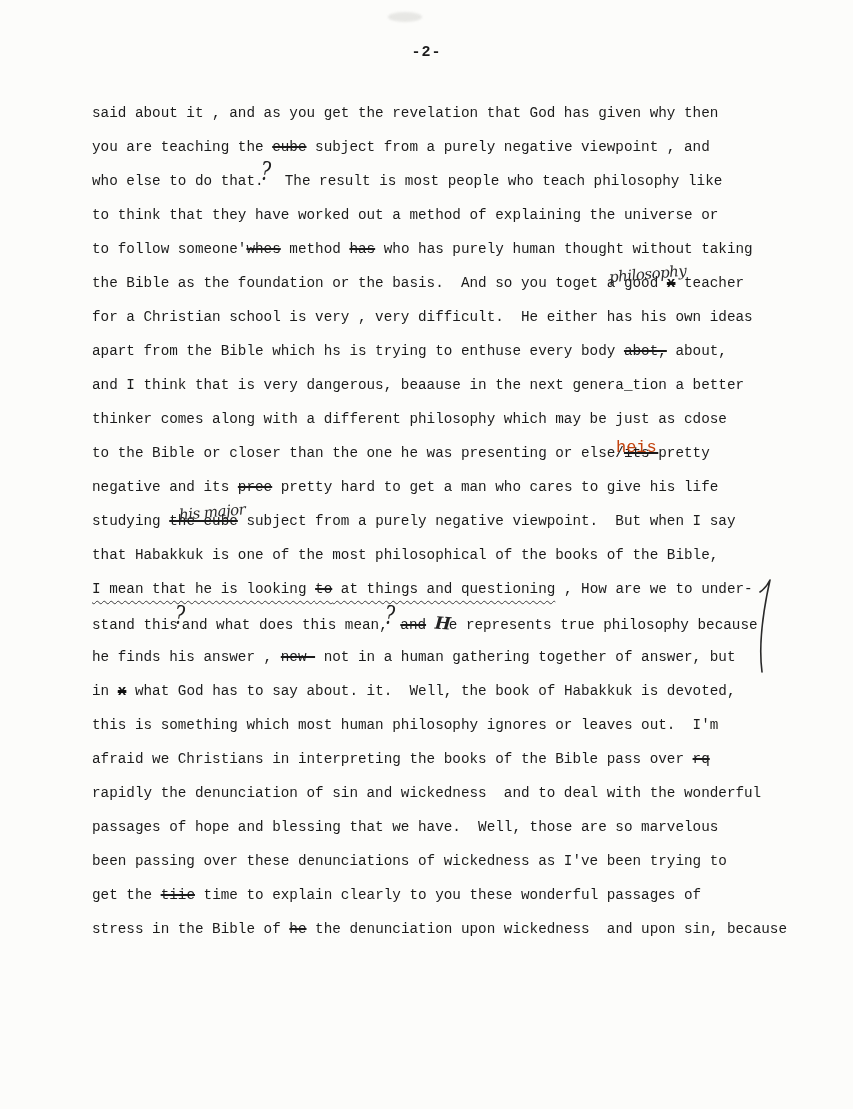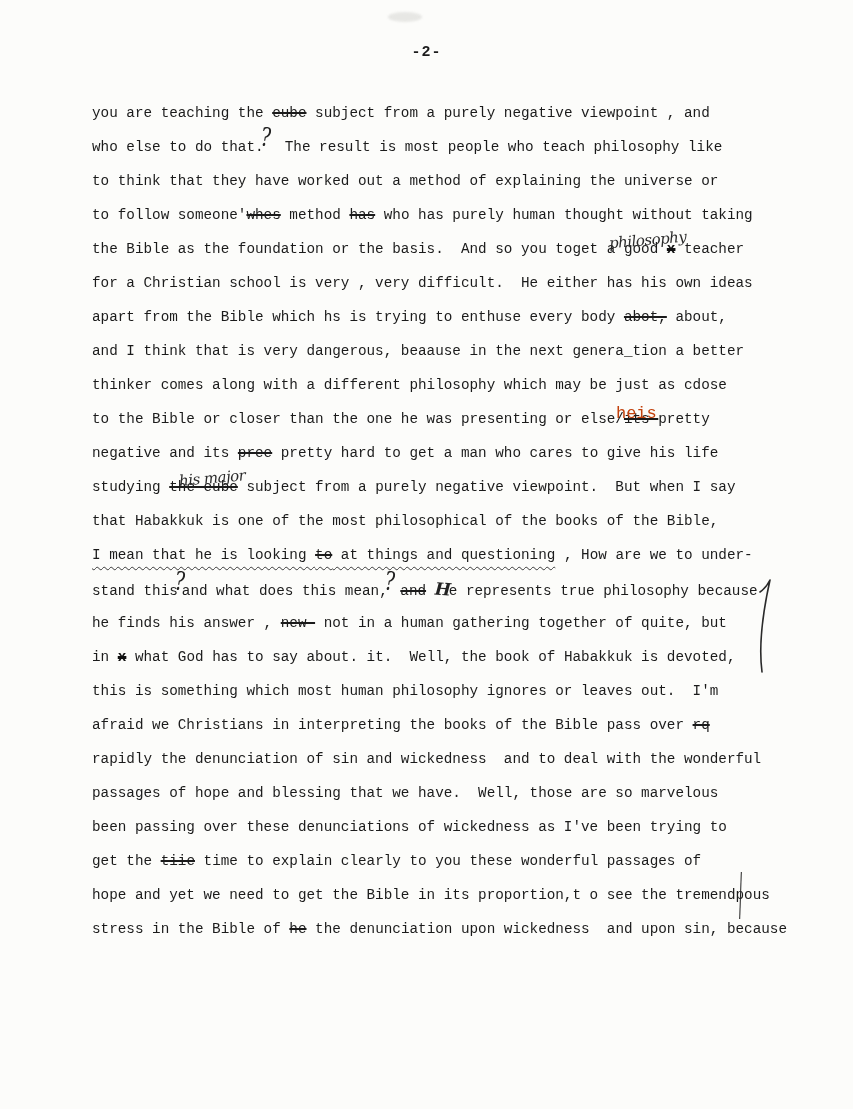--- a/index.html
+++ b/index.html
@@ -80,42 +80,42 @@
   }
   .margin-mark{position:absolute;left:748px;top:572px;}
 </style>
 </head>
 <body>
 
 <div class="page">
   <div class="smudge"></div>
   <div class="page-number">-2-</div>
   <div class="doc-body" id="doc-body">
+      <div class="line"><span class="seg-p">said about it , and as you get the revelation that God has given why then</span></div>
       <div class="line"><span class="seg-p">you are teaching the </span><span class="seg-strike">eube</span><span class="seg-p"> subject from a purely negative viewpoint , and</span></div>
       <div class="line"><span class="seg-p">who else to do that.</span><span class="seg-hwq"><span class="q">?</span></span><span class="seg-p">  The result is most people who teach philosophy like</span></div>
       <div class="line"><span class="seg-p">to think that they have worked out a method of explaining the universe or</span></div>
       <div class="line"><span class="seg-p">to follow someone'</span><span class="seg-strike">whes</span><span class="seg-p"> method </span><span class="seg-strike">has</span><span class="seg-p"> who has purely human thought without taking</span></div>
       <div class="line"><span class="seg-p">the Bible as the foundation or the basis.  And so you toget a good </span><span class="anchor"><span class="hw-above" style="left: -58px;">philosophy</span></span><span class="seg-bstrike">x</span><span class="seg-p"> teacher</span></div>
       <div class="line"><span class="seg-p">for a Christian school is very , very difficult.  He either has his own ideas</span></div>
       <div class="line"><span class="seg-p">apart from the Bible which hs is trying to enthuse every body </span><span class="seg-strike">abot,</span><span class="seg-p"> about,</span></div>
       <div class="line"><span class="seg-p">and I think that is very dangerous, beaause in the next genera_tion a better</span></div>
       <div class="line"><span class="seg-p">thinker comes along with a different philosophy which may be just as cdose</span></div>
       <div class="line"><span class="seg-p">to the Bible or closer than the one he was presenting or else/</span><span class="anchor"><span class="typed-above" style="left: -8px;">heis</span></span><span class="seg-strike">its-</span><span class="seg-p">pretty</span></div>
       <div class="line"><span class="seg-p">negative and its </span><span class="seg-strike">pree</span><span class="seg-p"> pretty hard to get a man who cares to give his life</span></div>
       <div class="line"><span class="seg-p">studying </span><span class="anchor"><span class="hw-above" style="left: 10px;">his major</span></span><span class="seg-strike">the eube</span><span class="seg-p"> subject from a purely negative viewpoint.  But when I say</span></div>
       <div class="line"><span class="seg-p">that Habakkuk is one of the most philosophical of the books of the Bible,</span></div>
       <div class="line"><span class="seg-ul">I mean that he is looking </span><span class="seg-ul"><span class="seg-strike">to</span></span><span class="seg-ul"> at things and questioning</span><span class="seg-p"> , How are we to under-</span></div>
       <div class="line"><span class="seg-p">stand this</span><span class="seg-hwq"><span class="q">?</span></span><span class="seg-p">and what does this mean,</span><span class="seg-hwq"><span class="q">?</span></span><span class="seg-p"> </span><span class="seg-strike">and</span><span class="seg-p"> </span><span class="seg-hwH">H</span><span class="seg-p">e represents true philosophy because</span></div>
-      <div class="line"><span class="seg-p">he finds his answer , </span><span class="seg-strike">new-</span><span class="seg-p"> not in a human gathering together of quite, but</span></div>
+      <div class="line"><span class="seg-p">he finds his answer , </span><span class="seg-strike">new-</span><span class="seg-p"> not in a human gathering together of answer, but</span></div>
       <div class="line"><span class="seg-p">in </span><span class="seg-bstrike">x</span><span class="seg-p"> what God has to say about. it.  Well, the book of Habakkuk is devoted,</span></div>
       <div class="line"><span class="seg-p">this is something which most human philosophy ignores or leaves out.  I'm</span></div>
       <div class="line"><span class="seg-p">afraid we Christians in interpreting the books of the Bible pass over </span><span class="seg-strike">rq</span></div>
       <div class="line"><span class="seg-p">rapidly the denunciation of sin and wickedness  and to deal with the wonderful</span></div>
       <div class="line"><span class="seg-p">passages of hope and blessing that we have.  Well, those are so marvelous</span></div>
       <div class="line"><span class="seg-p">been passing over these denunciations of wickedness as I've been trying to</span></div>
       <div class="line"><span class="seg-p">get the </span><span class="seg-strike">tiie</span><span class="seg-p"> time to explain clearly to you these wonderful passages of</span></div>
-      <div class="line"><span class="seg-p">hope and yet we need to get the Bible in its proportion,t o see the tremend</span><span class="seg-slashp">p</span><span class="seg-p">ous</span></div>
       <div class="line"><span class="seg-p">stress in the Bible of </span><span class="seg-strike">he</span><span class="seg-p"> the denunciation upon wickedness  and upon sin, because</span></div>
     </div>
   <svg class="margin-mark" width="40" height="105" viewBox="0 0 40 105">
     <path d="M14 100 C 10 70, 16 35, 22 8 M22 8 C 19 14, 15 18, 12 20" fill="none" stroke="#2a2a2a" stroke-width="1.6" stroke-linecap="round"></path>
   </svg>
 </div>
 
 </body></html>

